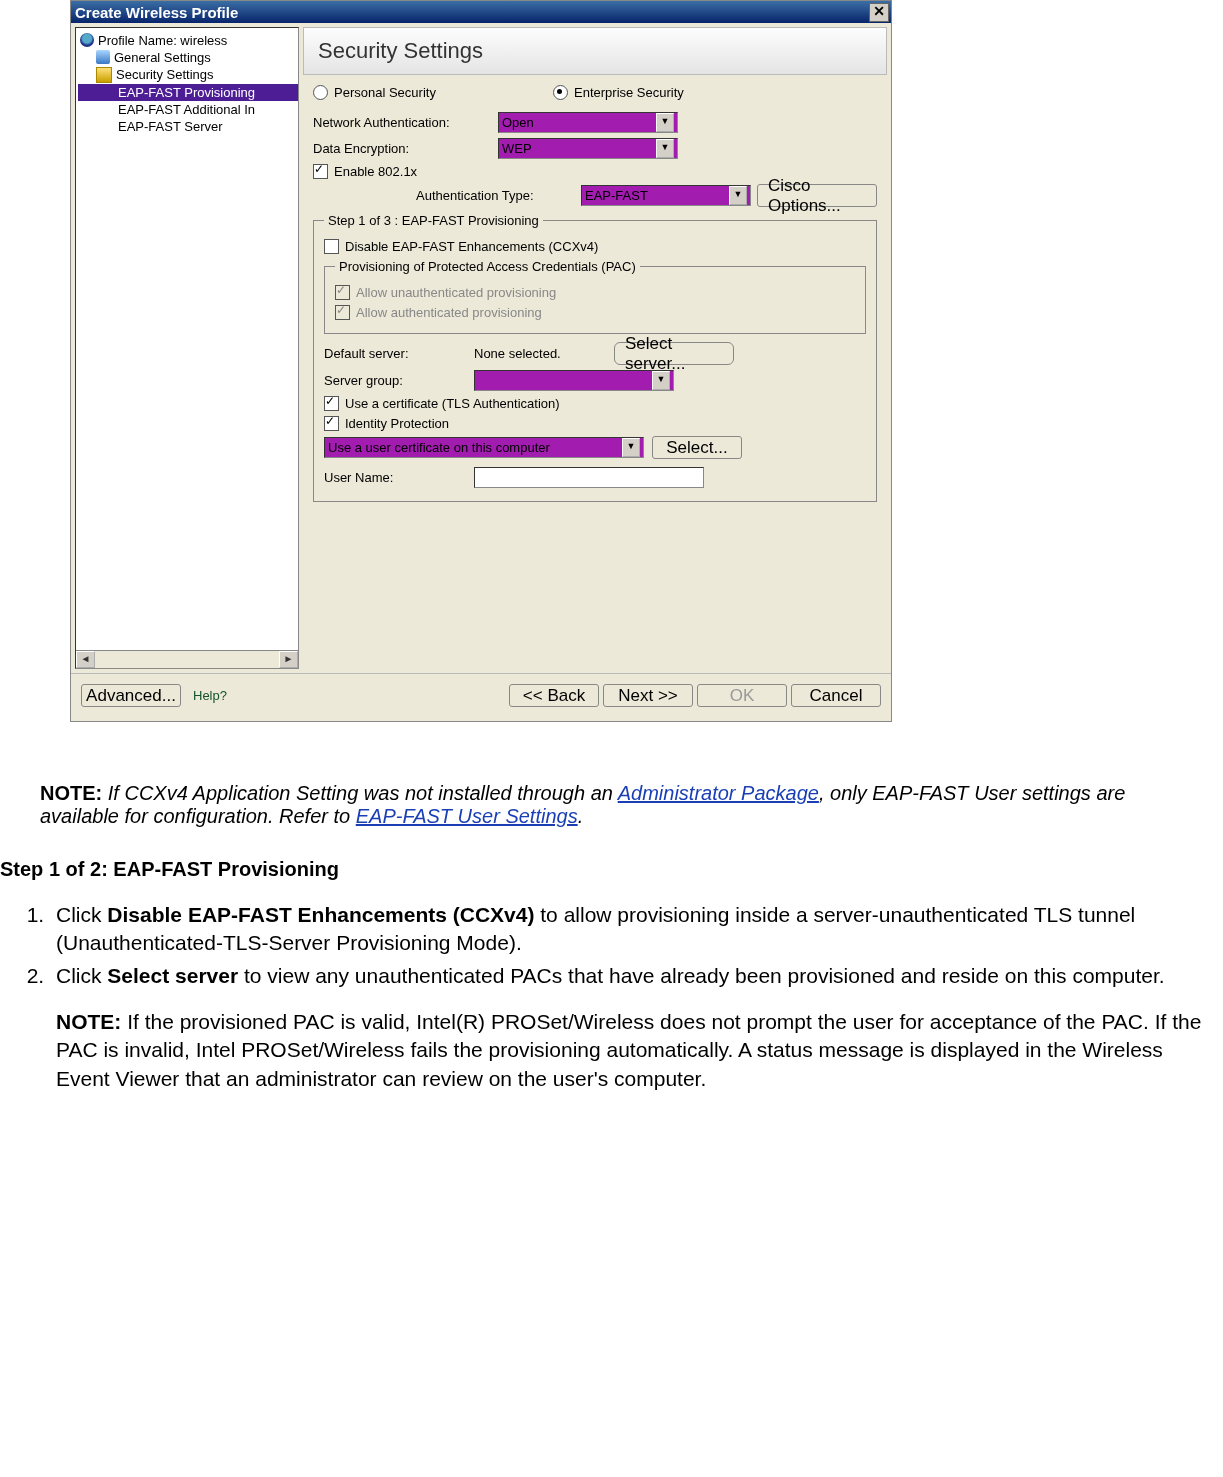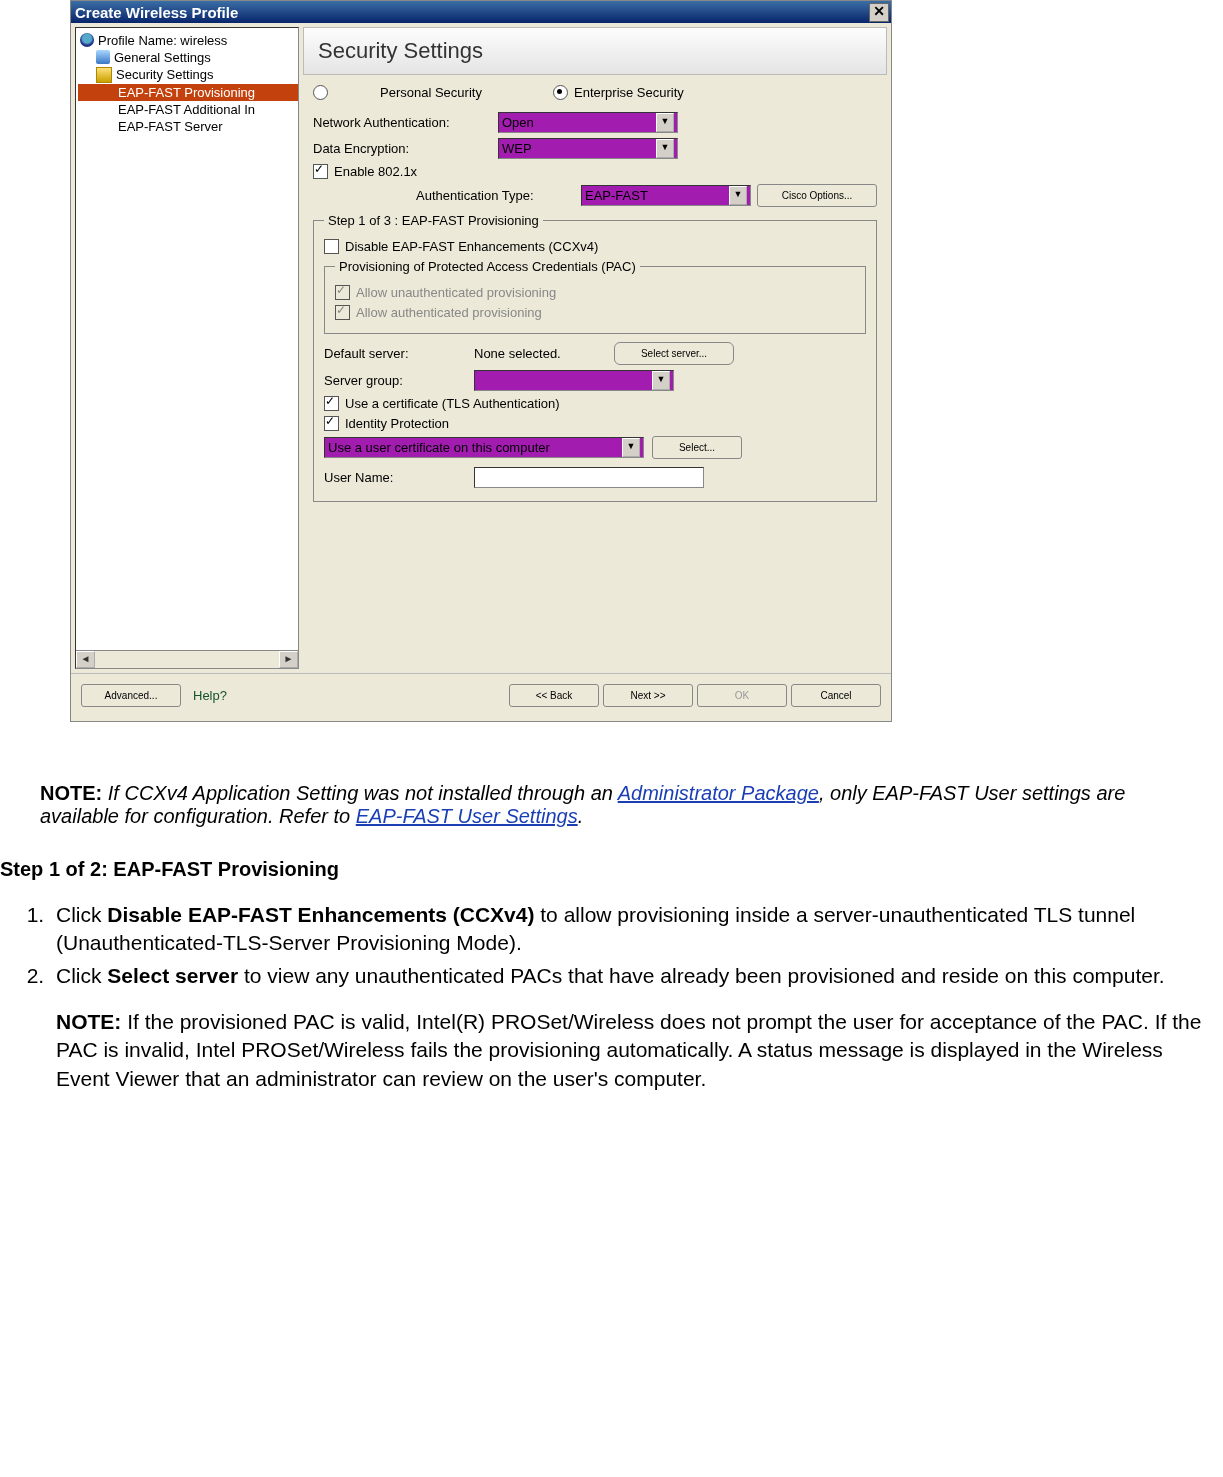--- a/index.html
+++ b/index.html
@@ -65,21 +65,21 @@
     position: relative;
   }
   .tree-item {
     padding: 1px 2px;
     white-space: nowrap;
     display: flex;
     align-items: flex-start;
     gap: 4px;
   }
   .tree-item.selected {
-    background: #c2410c;
+    background: #4c1d95;
     color: #fff;
   }
   .tree-indent-1 { padding-left: 18px; }
   .tree-indent-2 { padding-left: 40px; }
   .tree-icon { width: 14px; height: 14px; display: inline-block; }
   .ic-profile { background: radial-gradient(circle at 50% 40%, #5ac 40%, #238 60%); border-radius: 50%; }
   .ic-general { background: linear-gradient(#a9d7ff, #3a78c6); border-radius: 2px; }
   .ic-security { background: linear-gradient(#ffe17a, #caa000); border: 1px solid #aa8800; }
 
   .tree-scroll {
@@ -159,21 +159,21 @@
     text-align: center;
     line-height: 14px;
     color: #000;
   }
   .btn {
     background: #ece9d8;
     border: 1px solid #888;
     border-radius: 3px;
     height: 23px;
     font-family: Tahoma, sans-serif;
-    font-size: 10px;
+    font-size: 17px;
     padding: 0 10px;
     display: inline-flex;
     align-items: center;
     justify-content: center;
     box-sizing: border-box;
   }
   .btn.disabled { color: #999; }
   fieldset.grp {
     border: 1px solid #888;
     margin: 6px 0;
@@ -260,21 +260,21 @@
           <span class="arrow">◄</span>
           <span class="arrow">►</span>
         </div>
       </div>
 
       <div class="main-pane">
         <div class="heading-bar">Security Settings</div>
 
         <div class="form-area">
           <div class="row">
-            <span style="display:flex;align-items:flex-start;width:240px;gap:46px;">
+            <span style="display:flex;align-items:flex-start;width:240px;">
               <span class="radio"></span>
               <span>Personal Security</span>
             </span>
             <span style="display:flex;align-items:center;">
               <span class="radio checked"></span>
               <span>Enterprise Security</span>
             </span>
           </div>
 
           <div class="row" style="margin-top:12px;">

